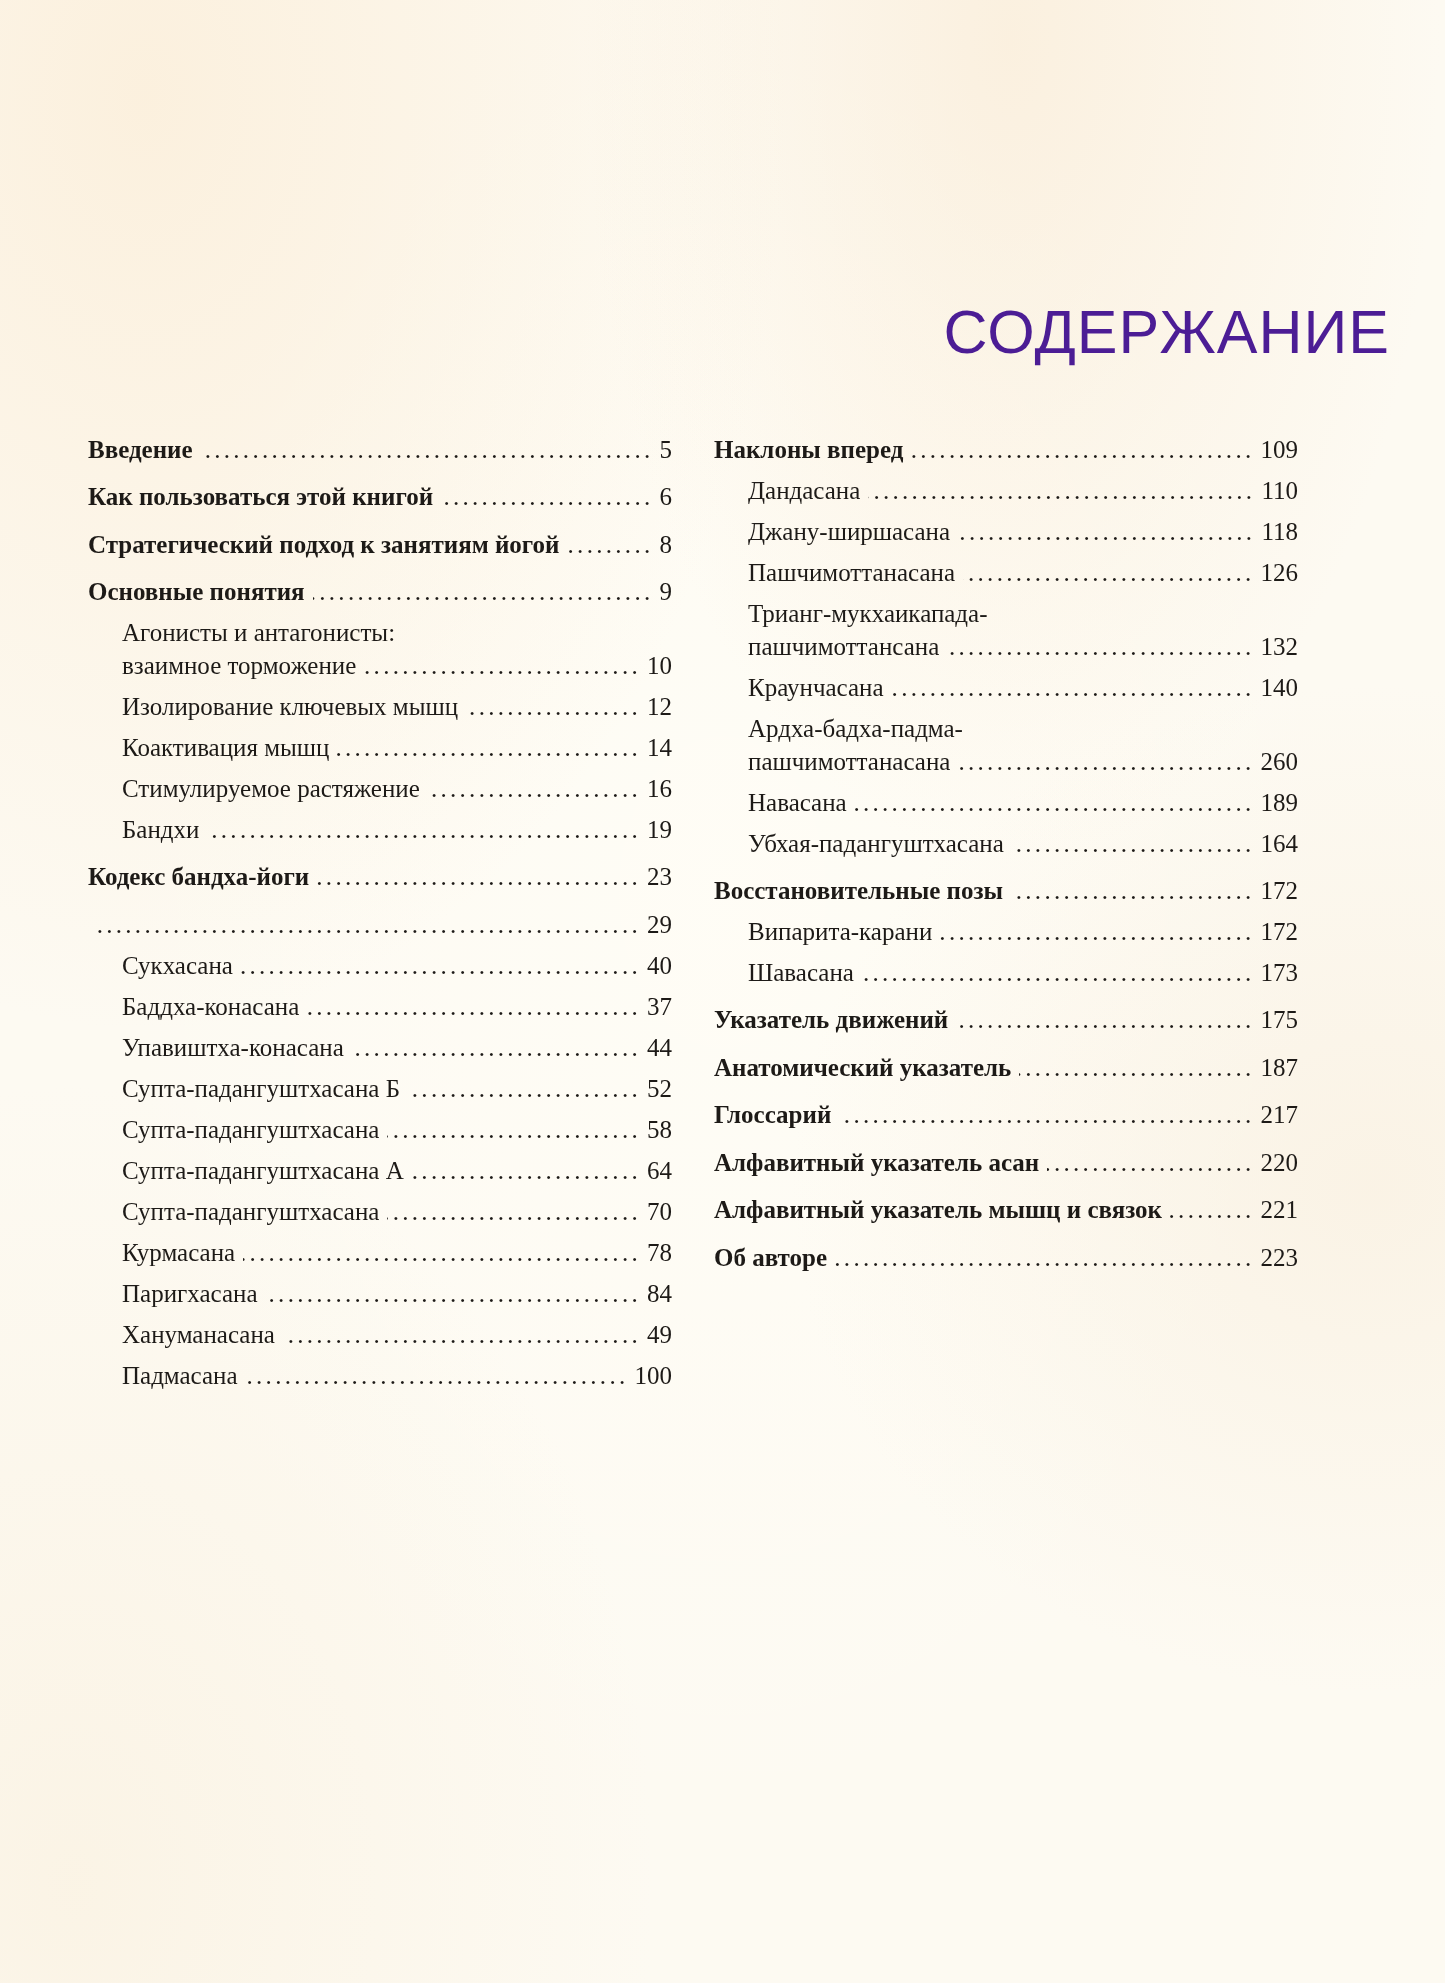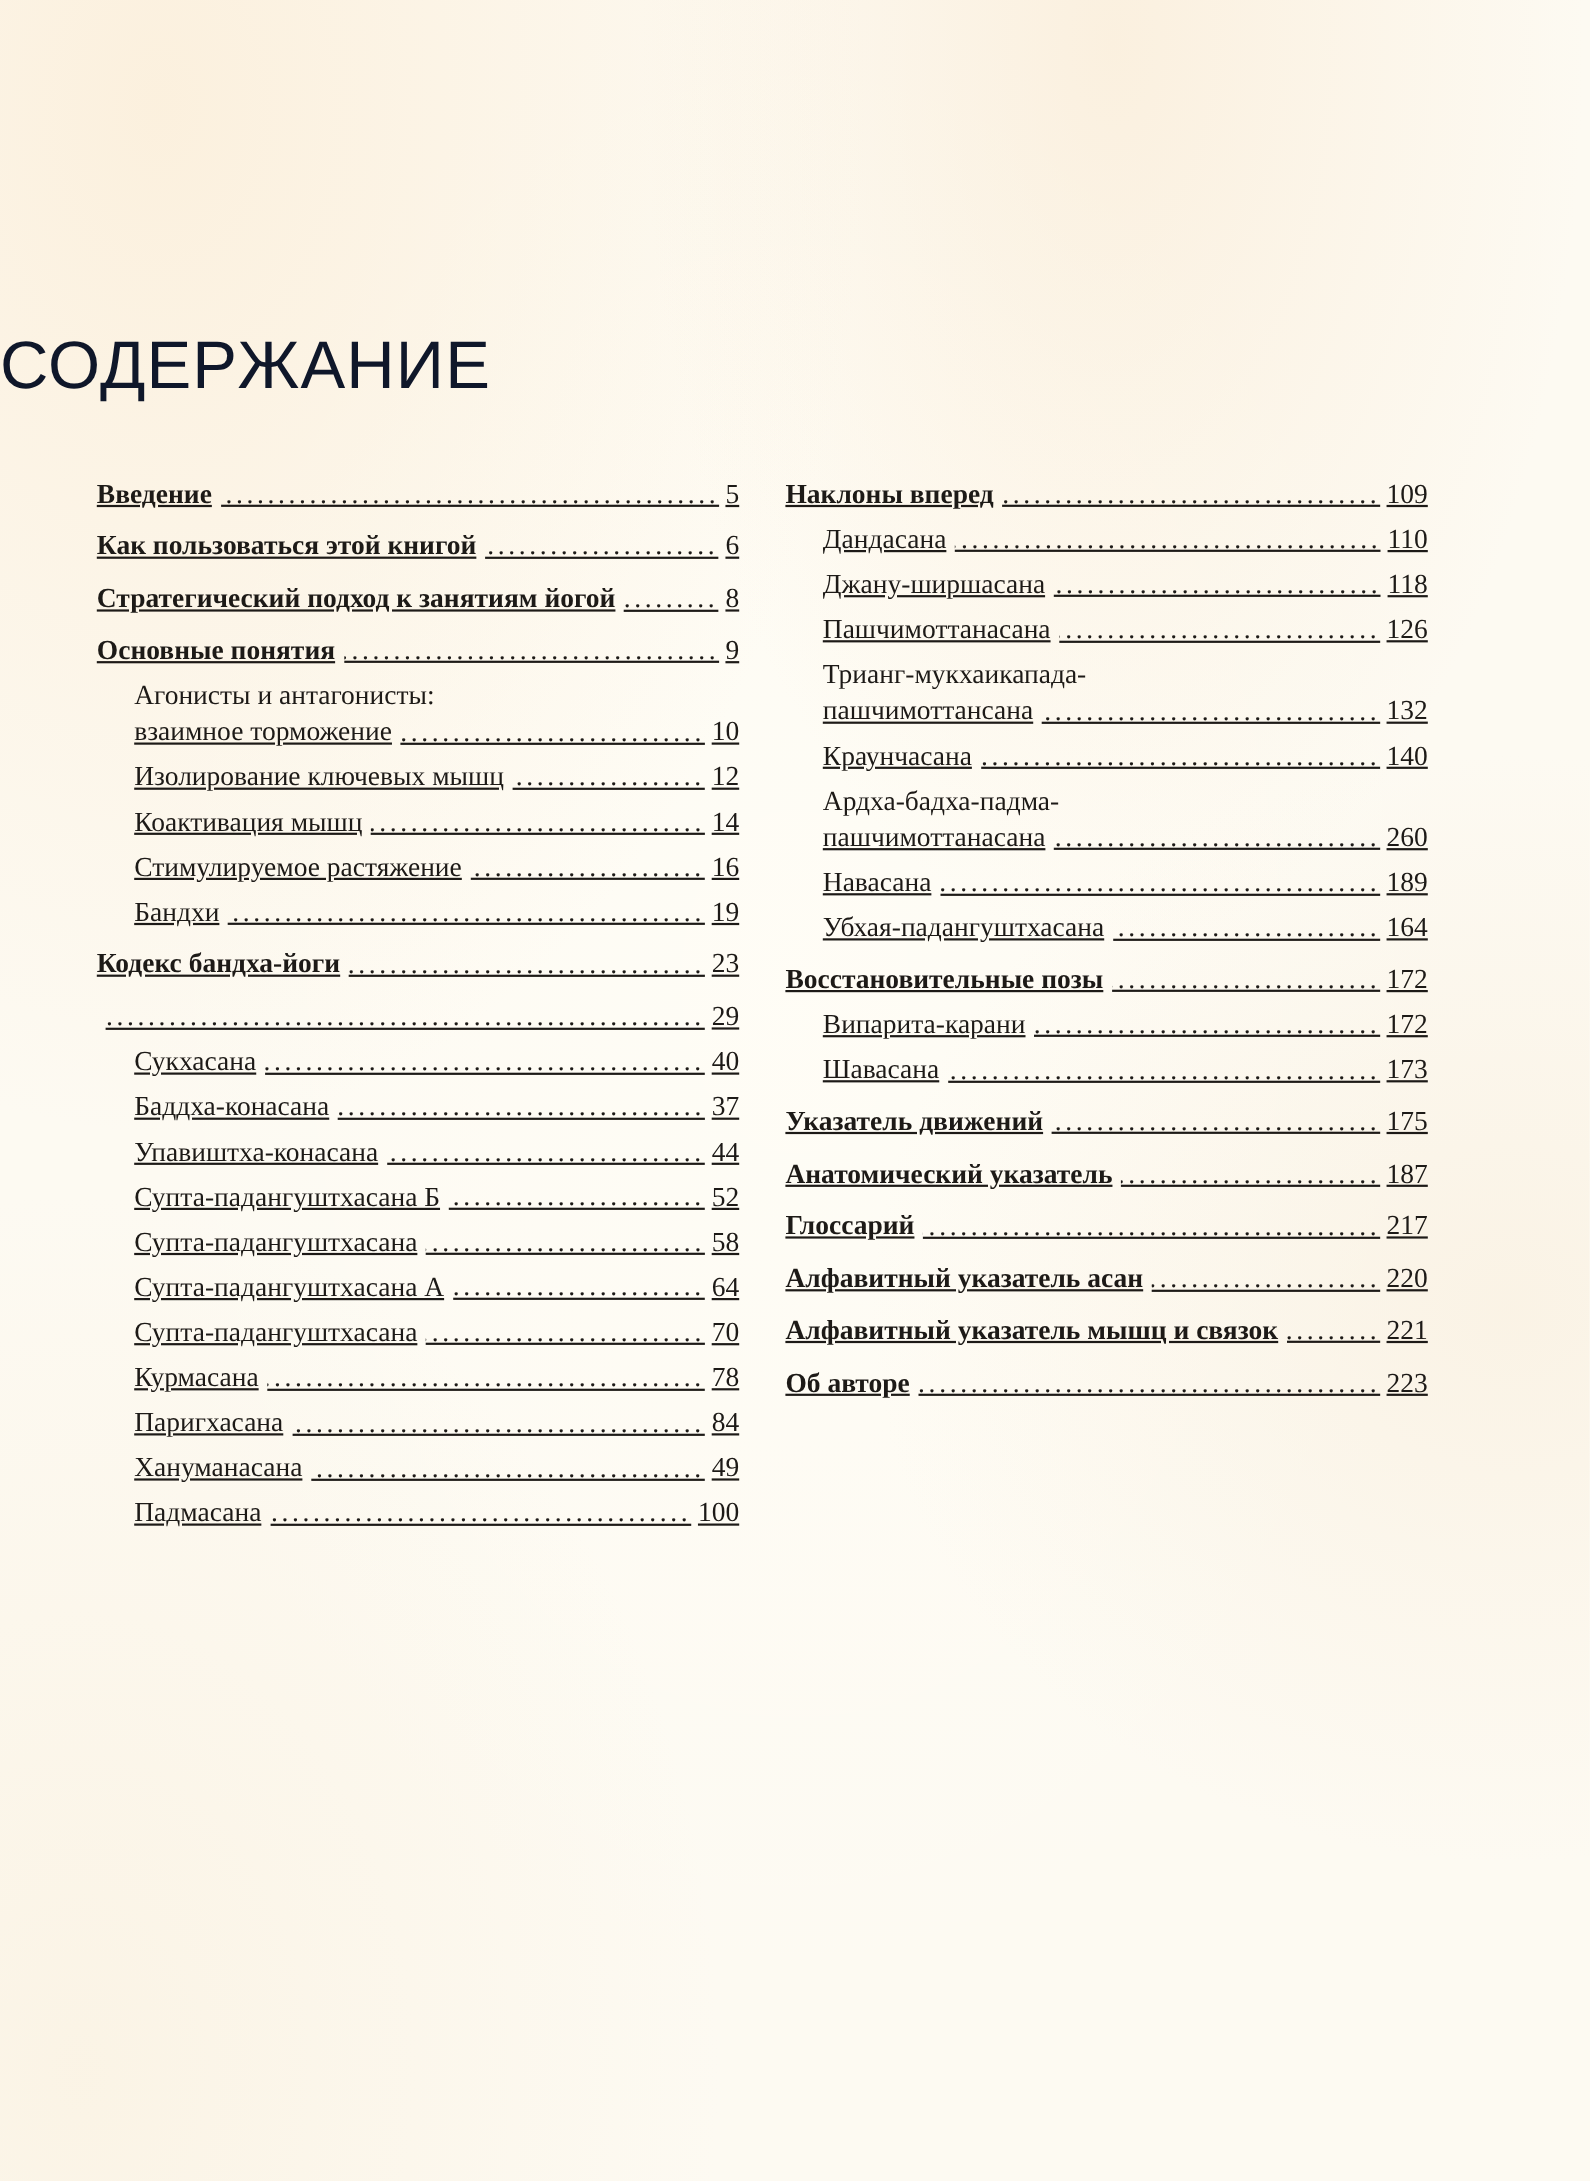--- a/index.html
+++ b/index.html
@@ -19,46 +19,45 @@
         radial-gradient(ellipse at 5% 95%, rgba(248,236,214,0.45) 0%, rgba(248,236,214,0) 30%),
         radial-gradient(ellipse at 50% 45%, rgba(255,253,246,0.9) 0%, rgba(255,253,246,0) 60%);
       font-family: "Liberation Serif", "DejaVu Serif", serif;
       color: #1d1a17;
     }
     .page-title {
       position: absolute;
       top: 302px;
       left: 0;
       width: 1390px;
-      text-align: left;
+      text-align: right;
       font-family: "Liberation Sans", "DejaVu Sans", sans-serif;
       font-weight: normal;
       font-size: 61px;
       letter-spacing: 1px;
-      color: #0f172a;
+      color: #4c1d95;
       margin: 0;
       line-height: 1;
     }
     .toc-column {
       position: absolute;
       top: 0;
     }
     .toc-left { left: 88px; width: 584px; }
     .toc-right { left: 714px; width: 584px; }
 
     .toc-entry {
       position: absolute;
       left: 0;
       right: 0;
       font-size: 25px;
       line-height: 36px;
       display: flex;
       align-items: flex-end;
       white-space: nowrap;
-      text-decoration: underline;
     }
     .toc-entry.bold .entry-title { font-weight: bold; }
     .toc-entry.sub { left: 34px; }
     .entry-title { flex: 0 0 auto; }
     .dot-leader {
       flex: 1 1 auto;
       overflow: hidden;
       margin: 0 6px 0 8px;
       letter-spacing: 3.3px;
       color: #1d1a17;

